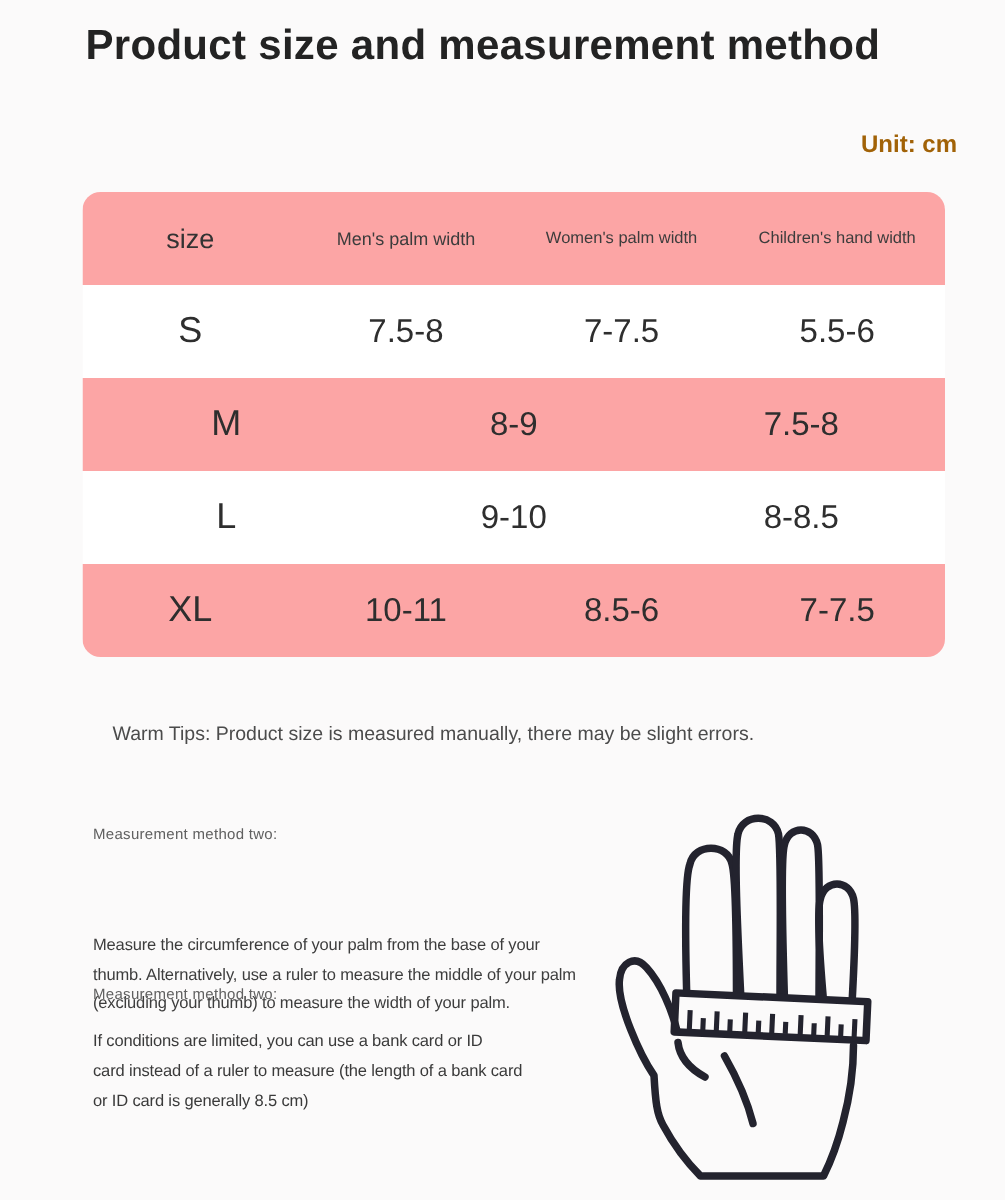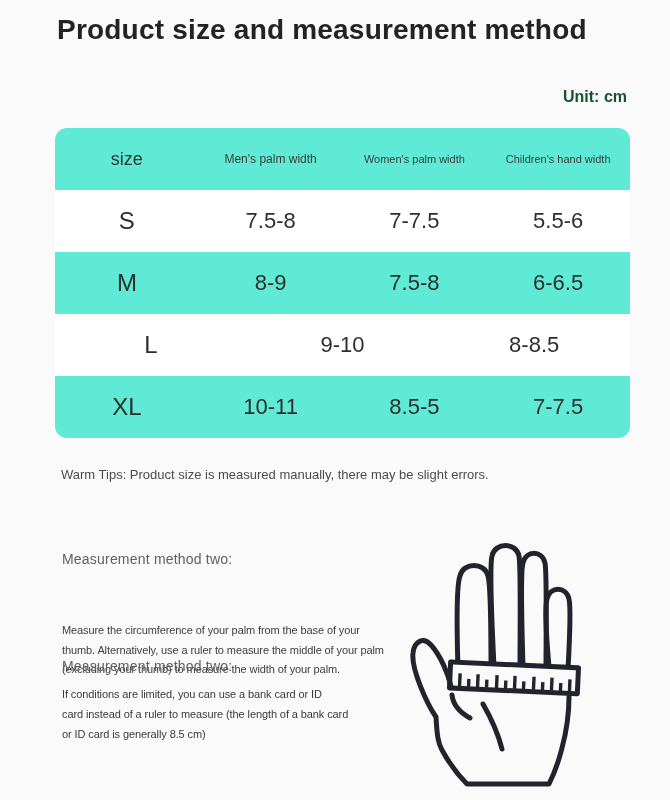--- a/index.html
+++ b/index.html
@@ -6,43 +6,43 @@
   .canvas{
     position:relative;width:670px;height:800px;margin:0 auto;
     background:#fbfafa;overflow:hidden;
     font-family:"Liberation Sans",sans-serif;color:#2d2d2d;
   }
   .page-title{
     position:absolute;left:57px;top:14px;margin:0;
     font-size:28px;font-weight:600;letter-spacing:.2px;color:#232323;
   }
   .unit-label{
-    position:absolute;top:88px;right:43px;
-    font-size:16px;font-weight:600;color:#14532d;
+    position:absolute;top:88px;right:32px;
+    font-size:16px;font-weight:600;color:#a16207;
   }
   .size-table{
     position:absolute;left:55px;top:128px;width:575px;
     border-radius:12px;overflow:hidden;
   }
   .trow{display:flex;height:62px;align-items:center;}
-  .trow.pink{background:#5eead4;}
+  .trow.pink{background:#fca5a5;}
   .trow.white{background:#ffffff;}
   .tcell{flex:1;text-align:center;}
   .trow.header .tcell{font-size:12px;color:#3c3c3c;}
   .trow.header .tcell.c0{font-size:18px;color:#333333;}
   .trow.header .tcell.c2,.trow.header .tcell.c3{font-size:11px;}
   .trow.body .tcell{font-size:22px;color:#2e2e2e;}
   .trow.body .tcell.c0{font-size:24px;}
   .warm-tips{
-    position:absolute;left:61px;top:467px;margin:0;
+    position:absolute;left:61px;top:467px;margin:14px;
     font-size:13px;color:#4b4b4b;
   }
   .method-label{
     position:absolute;left:62px;margin:0;
-    font-size:14px;color:#606060;letter-spacing:.2px;
+    font-size:10px;color:#606060;letter-spacing:.2px;
   }
   .method-text{
     position:absolute;left:62px;margin:0;
     font-size:11px;line-height:19.5px;color:#3d3d3d;
     white-space:pre-line;letter-spacing:-.1px;
   }
   .m1-label{top:551px;}
   .m1-text{top:575px;margin-top:46px;}
   .m2-label{top:658px;}
   .m2-text{top:684px;font-size:11px;line-height:20px;color:#3a3a3a;}
@@ -67,31 +67,30 @@
     <div class="trow body white">
       <div class="tcell c0">S</div>
       <div class="tcell c1">7.5-8</div>
       <div class="tcell c2">7-7.5</div>
       <div class="tcell c3">5.5-6</div>
     </div>
     <div class="trow body pink">
       <div class="tcell c0">M</div>
       <div class="tcell c1">8-9</div>
       <div class="tcell c2">7.5-8</div>
-      <div class="tcell c3">6-6.5</div>
     </div>
     <div class="trow body white">
       <div class="tcell c0">L</div>
       <div class="tcell c1">9-10</div>
       <div class="tcell c2">8-8.5</div>
     </div>
     <div class="trow body pink">
       <div class="tcell c0">XL</div>
       <div class="tcell c1">10-11</div>
-      <div class="tcell c2">8.5-5</div>
+      <div class="tcell c2">8.5-6</div>
       <div class="tcell c3">7-7.5</div>
     </div>
   </div>
 
   <p class="warm-tips">Warm Tips: Product size is measured manually, there may be slight errors.</p>
 
   <p class="method-label m1-label">Measurement method two:</p>
   <p class="method-text m1-text">Measure the circumference of your palm from the base of your
 thumb. Alternatively, use a ruler to measure the middle of your palm
 (excluding your thumb) to measure the width of your palm.</p>

